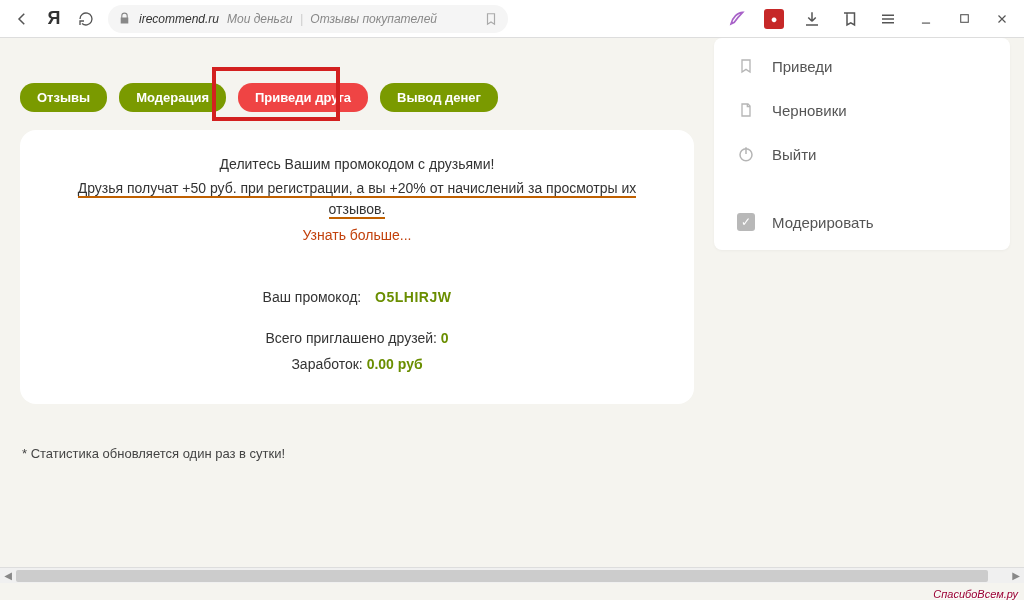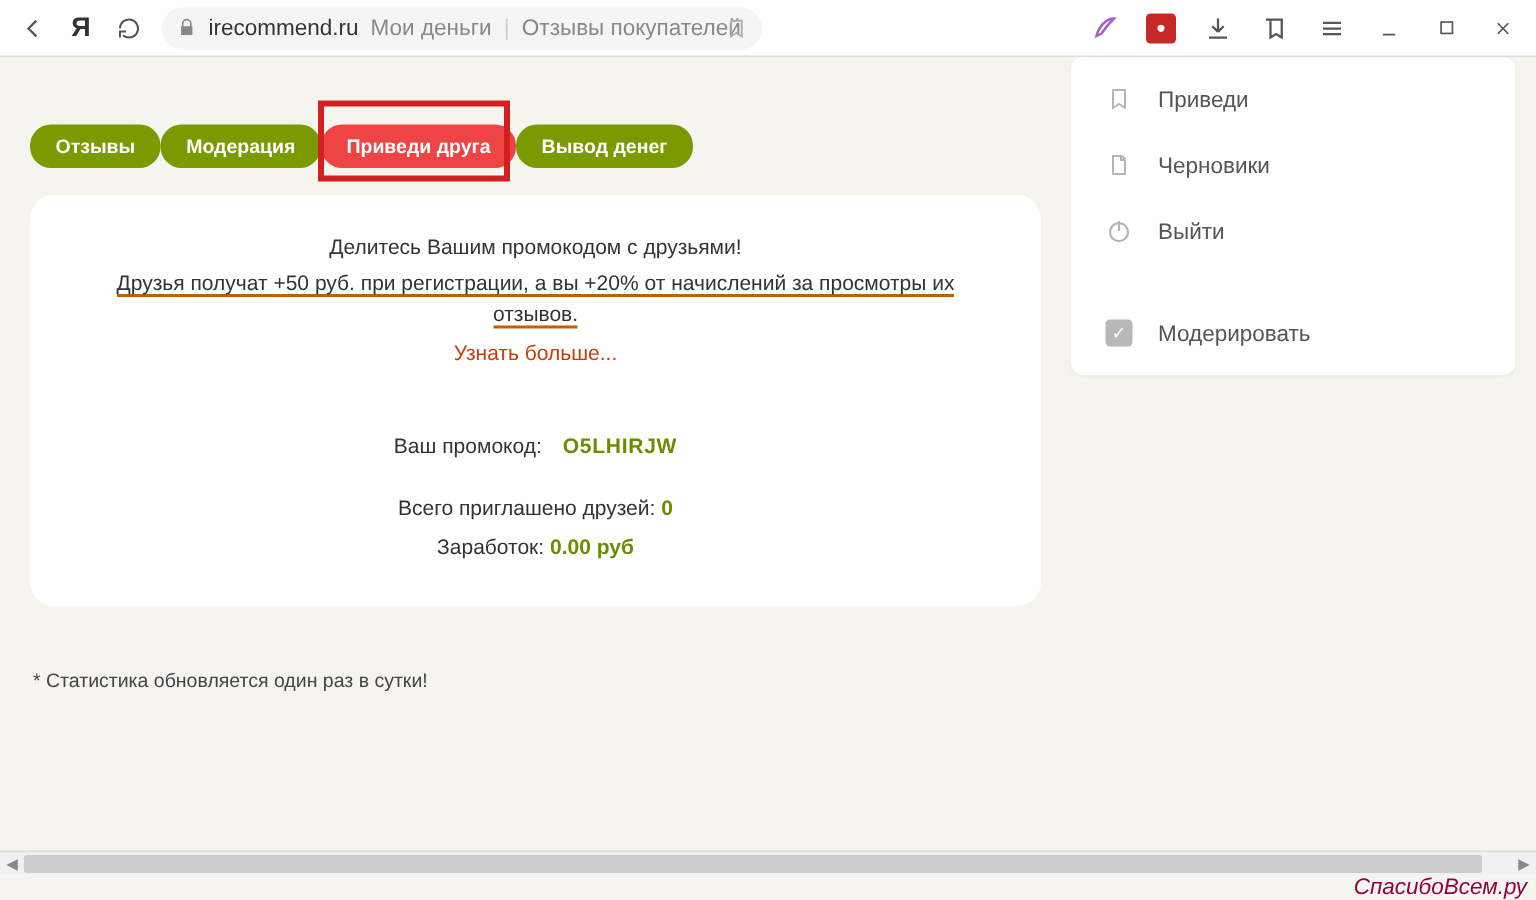--- a/index.html
+++ b/index.html
@@ -30,23 +30,24 @@
   .addr-bar {
     flex: 0 0 400px;
     height: 28px;
     background: #f5f5f5;
     border-radius: 14px;
     display: flex;
     align-items: center;
     padding: 0 10px;
     gap: 8px;
     color: #666;
-    font-size: 15px;
+    font-size: 12px;
     margin-left: 4px;
     position: relative;
+    font-style: italic;
   }
   .addr-domain { color: #333; }
   .addr-title { color: #888; }
   .addr-sep { color: #ccc; margin: 0 4px; }
   .bookmark-star { position: absolute; right: 10px; color: #aaa; }
   .tb-spacer { flex: 1; }
   .tb-right { display: flex; align-items: center; gap: 10px; }
   .pen-icon { color: #a050c0; }
   .shield-icon {
     width: 20px; height: 20px; background: #c62828;
@@ -61,21 +62,21 @@
   }
   .main-col {
     flex: 1;
     padding: 15px 20px 20px 20px;
   }
   .side-col {
     width: 310px;
     padding: 0 14px 0 0;
   }
 
-  .tabs-row { display: flex; margin-top: 30px; margin-bottom: 18px; position: relative; }
+  .tabs-row { display: flex; gap: 12px; margin-top: 30px; margin-bottom: 18px; position: relative; }
   .pill {
     background: #7a9a00;
     color: #fff;
     padding: 7px 17px;
     border-radius: 14px;
     font-size: 13px;
     font-weight: bold;
     cursor: pointer;
   }
   .pill.active { background: #ef4444; }
@@ -145,21 +146,21 @@
     position: absolute; bottom: 17px; left: 0; right: 0; height: 16px;
     background: #f0f0f0; border-top: 1px solid #ddd;
     display: flex; align-items: center;
   }
   .hscroll .arrow { width: 16px; text-align: center; color: #888; font-size: 10px; }
   .hscroll .track { flex: 1; height: 12px; position: relative; }
   .hscroll .thumb { position: absolute; left: 0; width: 98%; height: 12px; background: #ccc; border-radius: 2px; }
 
   .watermark {
     position: absolute; right: 6px; bottom: 0px;
-    font-size: 15px; font-style: italic; color: #9a0033;
+    font-size: 11px; font-style: italic; color: #9a0033;
     text-shadow: 1px 1px 0 #fff;
   }
   svg { display: block; }
 </style>
 </head>
 <body>
 
 <div class="browser-toolbar">
   <div class="tb-btn">
     <svg width="18" height="18" viewBox="0 0 24 24" fill="none" stroke="#555" stroke-width="2">

